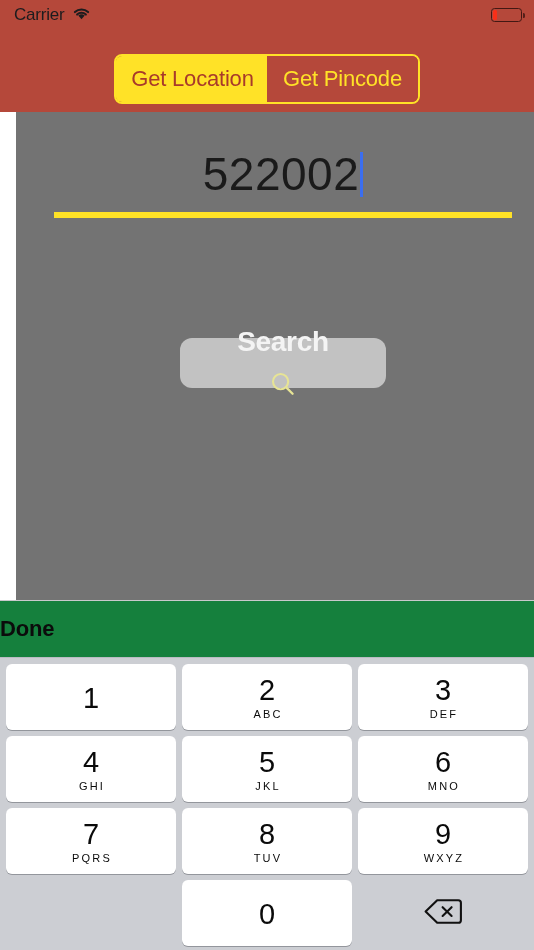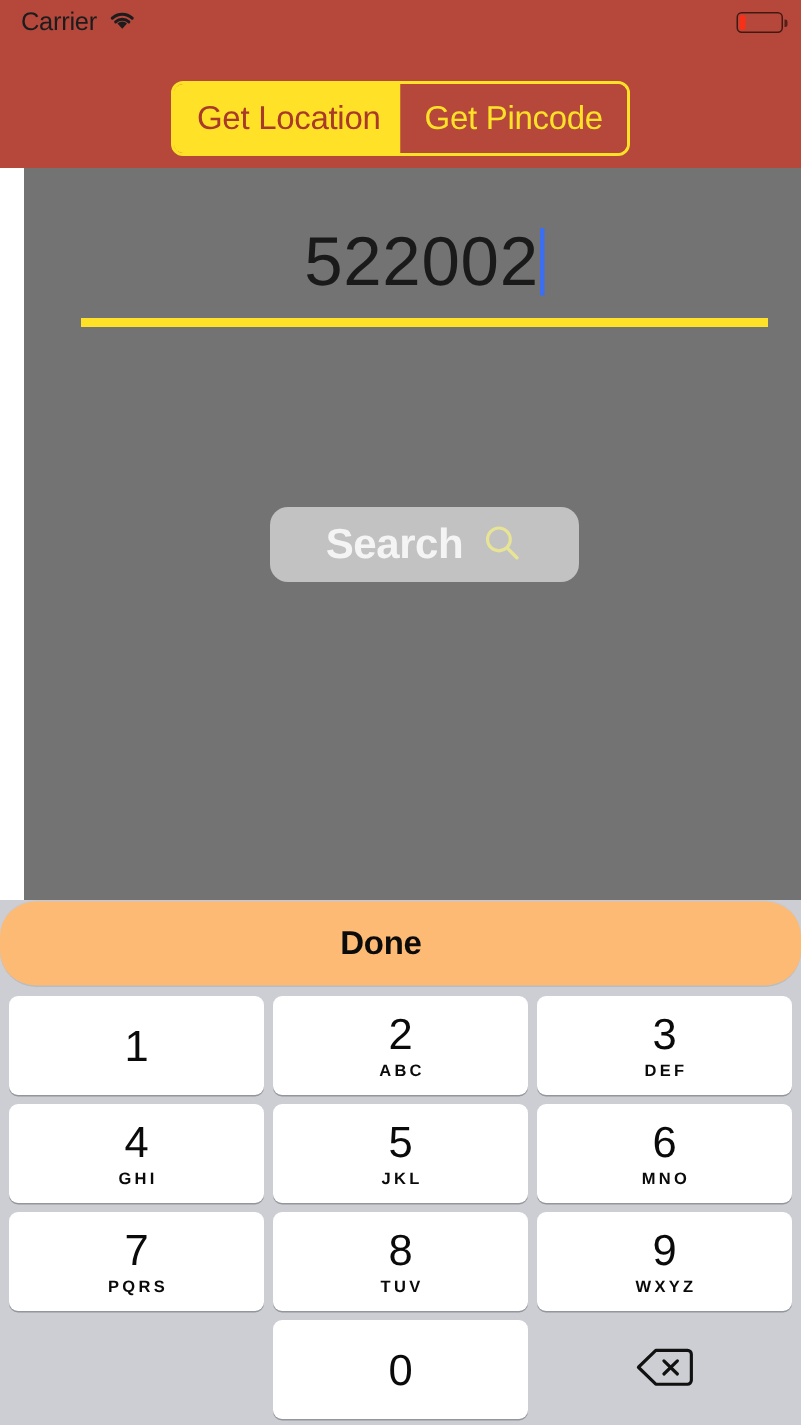--- a/index.html
+++ b/index.html
@@ -195,20 +195,21 @@
     width: 206px;
     height: 50px;
     background: #c2c2c2;
     border: none;
     border-radius: 12px;
     display: flex;
     align-items: center;
     justify-content: center;
     gap: 12px;
     cursor: pointer;
+    flex-direction: column;
   }
 
   .search-label {
     font-size: 28px;
     font-weight: 700;
     color: #f4f4f4;
     letter-spacing: -0.3px;
   }
 
   .search-glass { display: block; }
@@ -220,27 +221,26 @@
     top: 600px;
     width: 534px;
     height: 350px;
     background: #ccced3;
   }
 
   .kb-toolbar {
     position: relative;
     width: 534px;
     height: 58px;
-    background: #fdba74;
+    background: #15803d;
     border-top: 1px solid #c9c9cc;
     border-bottom: 1px solid #b9bcc2;
     display: flex;
     align-items: center;
-    justify-content: center;
-    border-radius: 24px;
+    justify-content: flex-start;
   }
 
   .done-button {
     margin-right: 26px;
     font-size: 22px;
     font-weight: 700;
     color: #0b0b0b;
     background: none;
     border: none;
     cursor: pointer;
@@ -288,21 +288,21 @@
 
   .key-digit {
     font-size: 29px;
     font-weight: 400;
     color: #0a0a0a;
     line-height: 1;
   }
 
   .key-letters {
     font-size: 11px;
-    font-weight: 700;
+    font-weight: 400;
     color: #0a0a0a;
     letter-spacing: 2.2px;
     margin-top: 4px;
     margin-left: 2px;
     line-height: 1;
     text-align: right;
   }
 
   .key-digit.solo { margin-top: 0px; }
 

